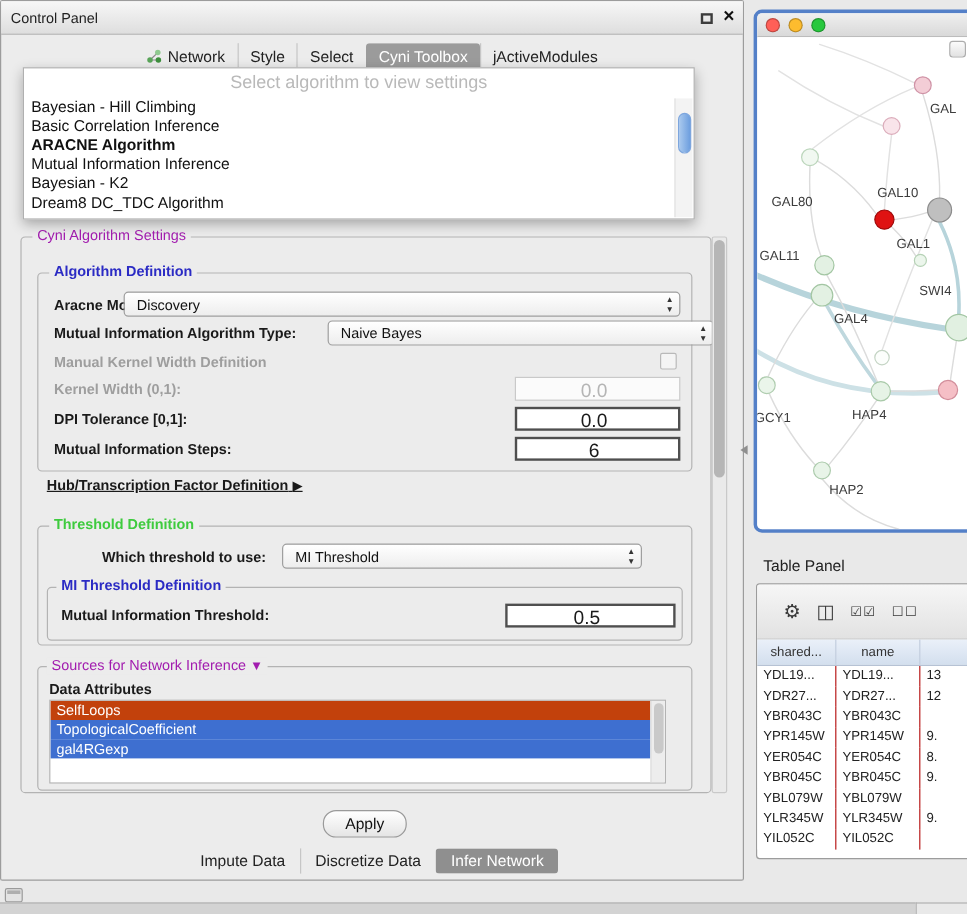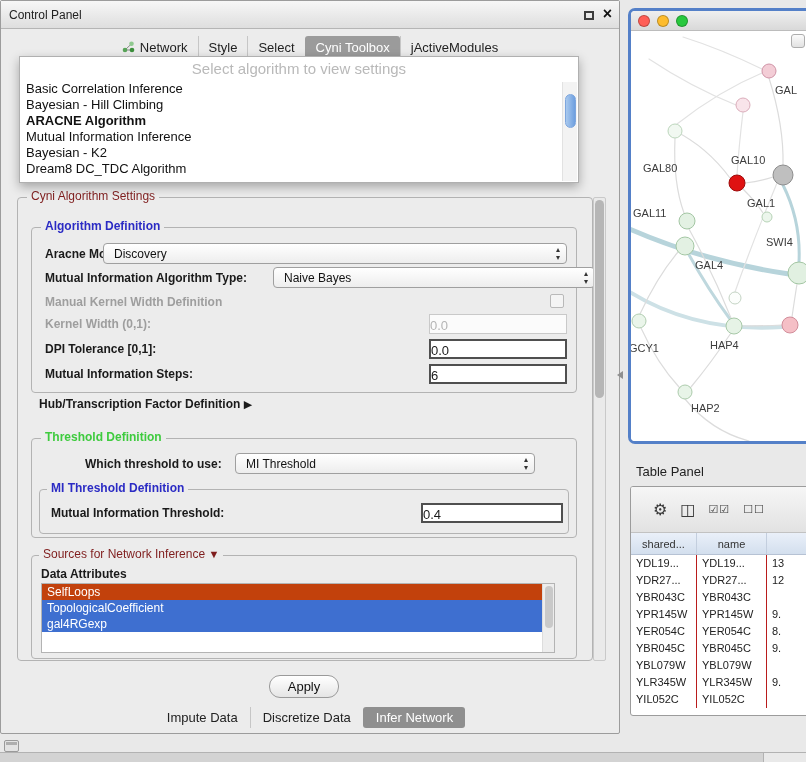--- a/index.html
+++ b/index.html
@@ -21,31 +21,31 @@
   .dd-popup{position:absolute;left:18px;top:55px;width:560px;background:#fff;border:1px solid #b0b0b0;box-shadow:0 4px 10px rgba(0,0,0,.3);z-index:40;padding-bottom:5px;}
   .dd-placeholder{height:24px;line-height:24px;text-align:center;color:#b9b9b9;font-size:15px;}
   .dd-item{height:16px;line-height:16px;font-size:13px;color:#111;padding:0 6px;}
   .dd-item.selected{font-weight:bold;}
   .dd-scroll{position:absolute;top:25px;right:1px;bottom:1px;width:15px;background:#f3f3f3;border-left:1px solid #e2e2e2;}
   .dd-thumb{position:absolute;top:12px;left:2px;width:11px;height:34px;border-radius:6px;background:linear-gradient(90deg,#a9c9ee,#6e9fdf);border:1px solid #7da6de;}
 
   
   .group{position:absolute;border:1px solid #b3b3b3;border-radius:4px;}
   .group-title{position:absolute;font-size:12px;font-weight:bold;background:#ececec;padding:0 4px;line-height:13px;z-index:5;}
-  .gt-black{font-weight:normal;color:#7f1d1d;}
+  .gt-black{font-weight:normal;color:#a21caf;}
   .gt-blue{color:#2b2bc4;}
   .gt-green{color:#3ecb3e;}
   .lbl{position:absolute;font-size:12px;font-weight:bold;color:#1a1a1a;line-height:14px;white-space:nowrap;}
   .lbl.disabled{color:#9e9e9e;}
   .tri{font-size:11px;}
   .combo{position:absolute;height:21px;background:linear-gradient(#ffffff,#ededed);border:1px solid #9f9f9f;border-radius:4px;font-size:12px;color:#111;}
   .combo-val{position:absolute;left:10px;top:3px;}
   .combo-arrows{position:absolute;right:6px;top:2px;display:flex;flex-direction:column;}
   .combo-arrows i{font-style:normal;font-size:8px;line-height:8px;color:#333;}
-  .tfield{position:absolute;height:20px;background:#fff;border:1px solid #c9c9c9;font-size:13px;text-align:left;padding:3px 6px 0 0;color:#1a1a1a;}
+  .tfield{position:absolute;height:20px;background:#fff;border:1px solid #c9c9c9;font-size:16px;text-align:center;padding:3px 6px 0 0;color:#1a1a1a;}
   .tfield.disabled{background:#fbfbfb;color:#b5b5b5;}
   .tfield.focus{border:2px solid #4f4f4f;padding-top:2px;}
   .checkbox{position:absolute;width:14px;height:14px;border:1px solid #b9b9b9;background:#f4f4f4;border-radius:2px;}
   .v-scroll{position:absolute;background:#eaeaea;border:1px solid #c9c9c9;border-radius:2px;}
   .v-thumb{position:absolute;left:1px;right:1px;border-radius:6px;background:#b6b6b6;}
   .attr-list{position:absolute;background:#fff;border:1px solid #b3b3b3;overflow:hidden;}
   .attr-item{height:16px;line-height:16px;color:#fff;font-size:12px;padding:0 5px;margin-right:12px;white-space:nowrap;}
   .attr-scroll{position:absolute;right:0;top:0;bottom:0;width:12px;background:#ededed;border-left:1px solid #ddd;}
   .attr-thumb{position:absolute;left:2px;top:2px;width:8px;height:42px;background:#c9c9c9;border-radius:4px;}
   .apply-btn{position:absolute;left:268px;top:674px;width:70px;height:23px;border:1px solid #9a9a9a;border-radius:11px;background:linear-gradient(#fff,#e5e5e5);font-size:13px;text-align:center;line-height:21px;color:#111;}
@@ -114,22 +114,22 @@
         <span>Cyni Toolbox</span>
       </div>
     <div class="cp-tab">
         <span>jActiveModules</span>
       </div>
   </div>
 
   <div class="dd-popup">
     <div class="dd-placeholder">Select algorithm to view settings</div>
     <div>
+        <div class="dd-item">Bayesian - Hill Climbing</div>
         <div class="dd-item">Basic Correlation Inference</div>
-        <div class="dd-item">Bayesian - Hill Climbing</div>
         <div class="dd-item selected">ARACNE Algorithm</div>
         <div class="dd-item">Mutual Information Inference</div>
         <div class="dd-item">Bayesian - K2</div>
         <div class="dd-item">Dream8 DC_TDC Algorithm</div>
       </div>
     <div class="dd-scroll">
       <div class="dd-thumb"></div>
     </div>
   </div>
 
@@ -162,41 +162,41 @@
 
   <span class="lbl disabled" style="left:44px;top:316px;">Kernel Width (0,1):</span>
   <div class="tfield disabled" style="left:428px;top:313px;width:138px;">0.0</div>
 
   <span class="lbl" style="left:44px;top:341px;">DPI Tolerance [0,1]:</span>
   <div class="tfield focus" style="left:428px;top:338px;width:138px;">0.0</div>
 
   <span class="lbl" style="left:44px;top:366px;">Mutual Information Steps:</span>
   <div class="tfield focus" style="left:428px;top:363px;width:138px;">6</div>
 
-  <span class="lbl" style="left:38px;top:396px;">
+  <span class="lbl" style="left:38px;top:396px;text-decoration:underline;">
     <span>Hub/Transcription Factor Definition</span>
     <span class="tri">▶</span>
   </span>
 
   <span class="group-title gt-green" style="left:40px;top:430px;">Threshold Definition</span>
   <div class="group" style="left:30px;top:437px;width:546px;height:100px;"></div>
 
   <span class="lbl" style="left:84px;top:456px;">Which threshold to use:</span>
   <div class="combo" style="left:234px;top:452px;width:300px;">
     <span class="combo-val">MI Threshold</span>
     <span class="combo-arrows">
         <i>▴</i>
         <i>▾</i>
       </span>
   </div>
 
   <span class="group-title gt-blue" style="left:46px;top:481px;">MI Threshold Definition</span>
   <div class="group" style="left:38px;top:488px;width:530px;height:45px;"></div>
   <span class="lbl" style="left:50px;top:505px;">Mutual Information Threshold:</span>
-  <div class="tfield focus" style="left:420px;top:502px;width:142px;">0.4</div>
+  <div class="tfield focus" style="left:420px;top:502px;width:142px;">0.5</div>
 
   <span class="group-title gt-black" style="left:38px;top:547px;">
     <span>Sources for Network Inference</span>
     <span class="tri">▼</span>
   </span>
   <div class="group" style="left:30px;top:554px;width:546px;height:104px;"></div>
   <span class="lbl" style="left:40px;top:566px;">Data Attributes</span>
   <div class="attr-list" style="left:40px;top:582px;width:514px;height:70px;">
     <div class="attr-scroll">
       <div class="attr-thumb"></div>

